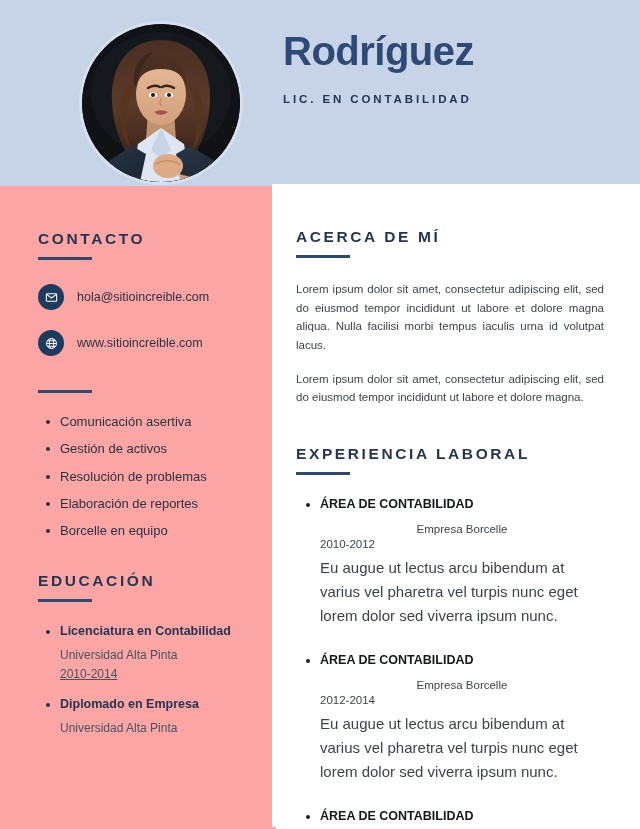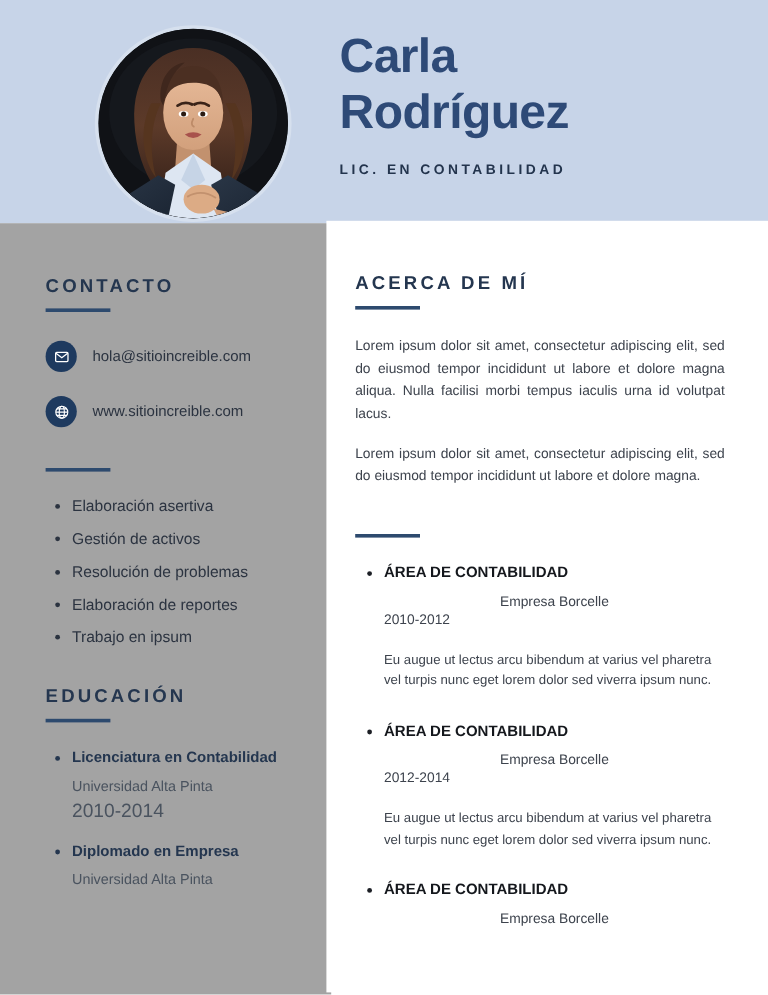--- a/index.html
+++ b/index.html
@@ -67,21 +67,21 @@
     color: #23344d;
   }
 
   
   .left-col {
     position: absolute;
     left: 0;
     top: 186px;
     width: 276px;
     height: 643px;
-    background: #a3a3a3;
+    background: #fca5a5;
     z-index: 1;
   }
   .left-inner {
     padding: 44px 26px 0 38px;
   }
 
   .right-col {
     position: absolute;
     left: 272px;
     top: 184px;
@@ -181,24 +181,25 @@
     color: #24364f;
     line-height: 1.2;
   }
   .edu-school {
     font-size: 12px;
     color: #4a535f;
     margin-top: 9px;
     line-height: 1.25;
   }
   .edu-years {
-    font-size: 16px;
+    font-size: 12px;
     color: #4a535f;
     margin-top: 4px;
     line-height: 1.25;
+    text-decoration: underline;
   }
 
   
   .about-body { margin-top: 22px; }
   .about-para {
     font-size: 11.5px;
     color: #3d434d;
     line-height: 1.62;
     text-align: justify;
     margin: 0 0 15px 0;
@@ -235,24 +236,24 @@
     margin-top: 10px;
     line-height: 1.35;
     text-align: center;
   }
   .exp-years {
     font-size: 11.5px;
     color: #3d434d;
     line-height: 1.35;
   }
   .exp-desc {
-    font-size: 11px;
+    font-size: 15px;
     color: #3d434d;
     line-height: 1.6;
-    margin-top: 16px;
+    margin-top: 3px;
   }
 
   .gap-skills { margin-top: 34px; }
   .gap-edu { margin-top: 34px; }
   .gap-exp { margin-top: 38px; }
 </style>
 </head>
 <body>
 
 <div class="resume">
@@ -315,21 +316,20 @@
 
         <ellipse cx="86" cy="142" rx="15" ry="12" fill="#dcab85"></ellipse>
         <path d="M74 140 q12 -7 24 1" stroke="#c2916e" stroke-width="1.6" fill="none"></path>
 
         <path d="M96 150 L132 158 L100 158 Z" fill="#d2a07c"></path>
       </g>
     </svg>
   </div>
 
   <div class="header-text">
-    <div class="name-line">Carla</div>
     <div class="name-line second">Rodríguez</div>
     <div class="job-title">LIC. EN CONTABILIDAD</div>
   </div>
 
   <div class="left-col">
     <div class="left-inner">
 
       <div class="sec-block">
         <div class="sec-title">CONTACTO</div>
         <div class="sec-rule"></div>
@@ -356,25 +356,25 @@
             </span>
             <span class="contact-text">www.sitioincreible.com</span>
           </div>
 
         </div>
       </div>
 
       <div class="sec-block gap-skills">
         <div class="sec-rule"></div>
         <ul class="skills-list">
-          <li>Elaboración asertiva</li>
+          <li>Comunicación asertiva</li>
           <li>Gestión de activos</li>
           <li>Resolución de problemas</li>
           <li>Elaboración de reportes</li>
-          <li>Trabajo en ipsum</li>
+          <li>Borcelle en equipo</li>
         </ul>
       </div>
 
       <div class="sec-block gap-edu">
         <div class="sec-title">EDUCACIÓN</div>
         <div class="sec-rule"></div>
         <ul class="edu-list">
           <li class="edu-item">
             <div class="edu-degree">Licenciatura en Contabilidad</div>
             <div class="edu-school">Universidad Alta Pinta</div>
@@ -397,20 +397,21 @@
       <div class="sec-block">
         <div class="sec-title">ACERCA DE MÍ</div>
         <div class="sec-rule"></div>
         <div class="about-body">
           <p class="about-para">Lorem ipsum dolor sit amet, consectetur adipiscing elit, sed do eiusmod tempor incididunt ut labore et dolore magna aliqua. Nulla facilisi morbi tempus iaculis urna id volutpat lacus.</p>
           <p class="about-para">Lorem ipsum dolor sit amet, consectetur adipiscing elit, sed do eiusmod tempor incididunt ut labore et dolore magna.</p>
         </div>
       </div>
 
       <div class="sec-block gap-exp">
+        <div class="sec-title">EXPERIENCIA LABORAL</div>
         <div class="sec-rule"></div>
         <ul class="exp-list">
 
           <li class="exp-item">
             <div class="exp-role">ÁREA DE CONTABILIDAD</div>
             <div class="exp-company">Empresa Borcelle</div>
             <div class="exp-years">2010-2012</div>
             <div class="exp-desc">Eu augue ut lectus arcu bibendum at varius vel pharetra vel turpis nunc eget lorem dolor sed viverra ipsum nunc.</div>
           </li>
 

